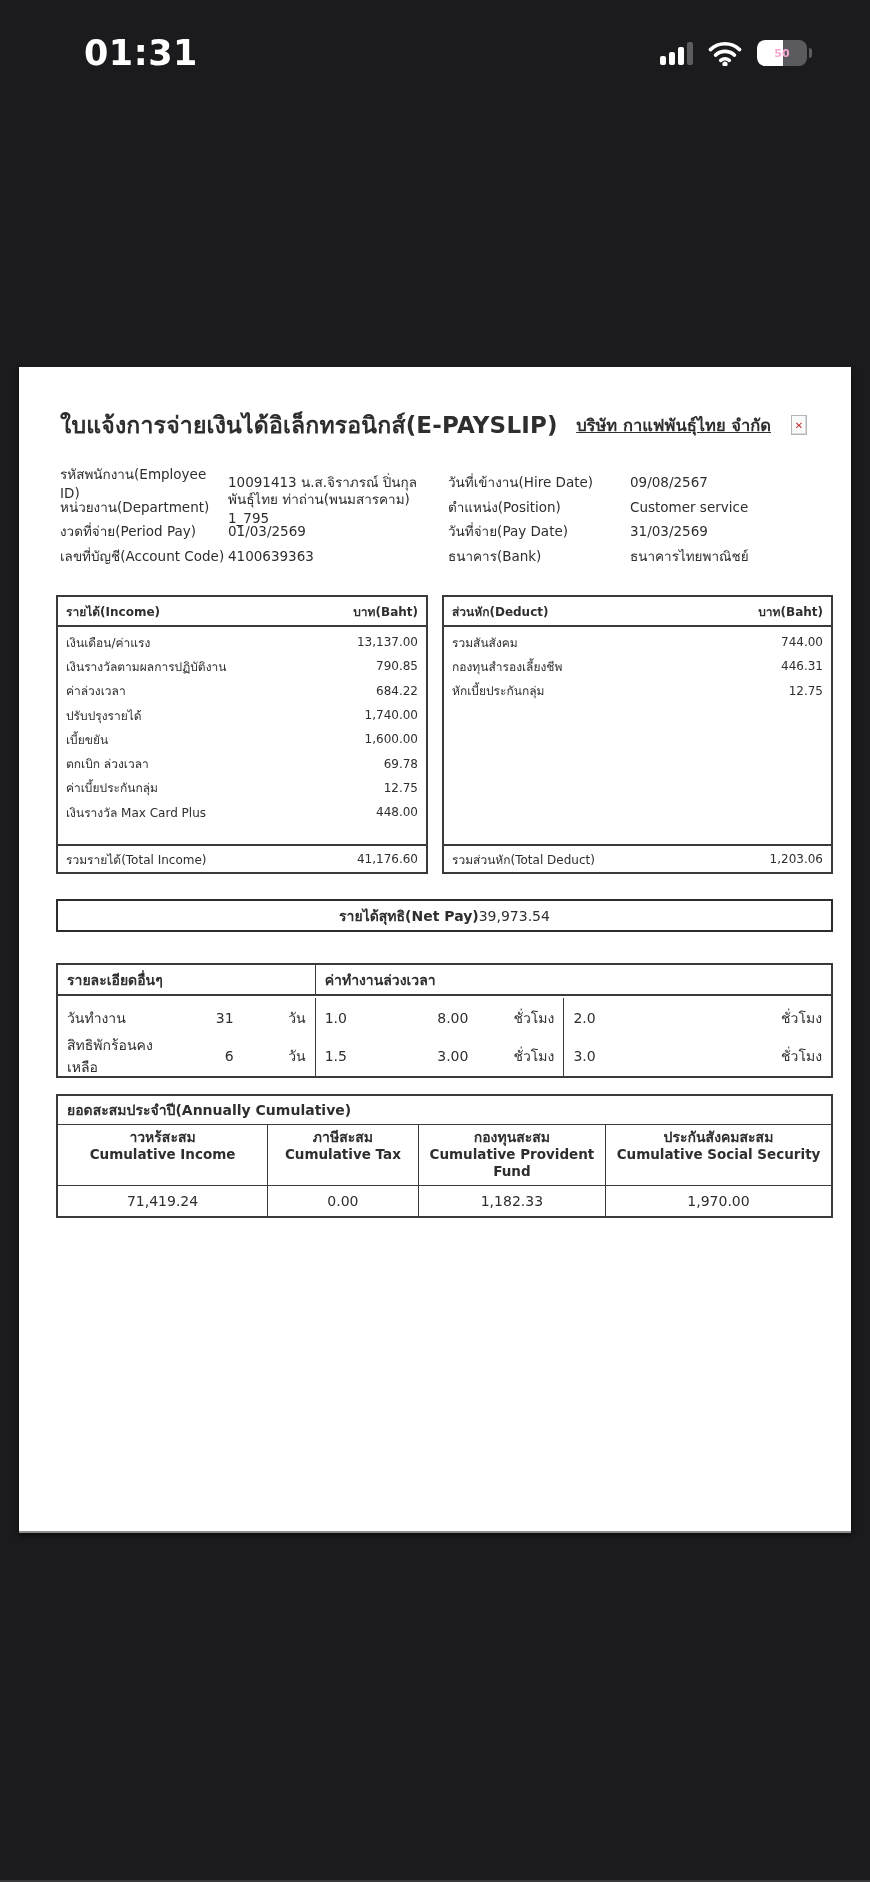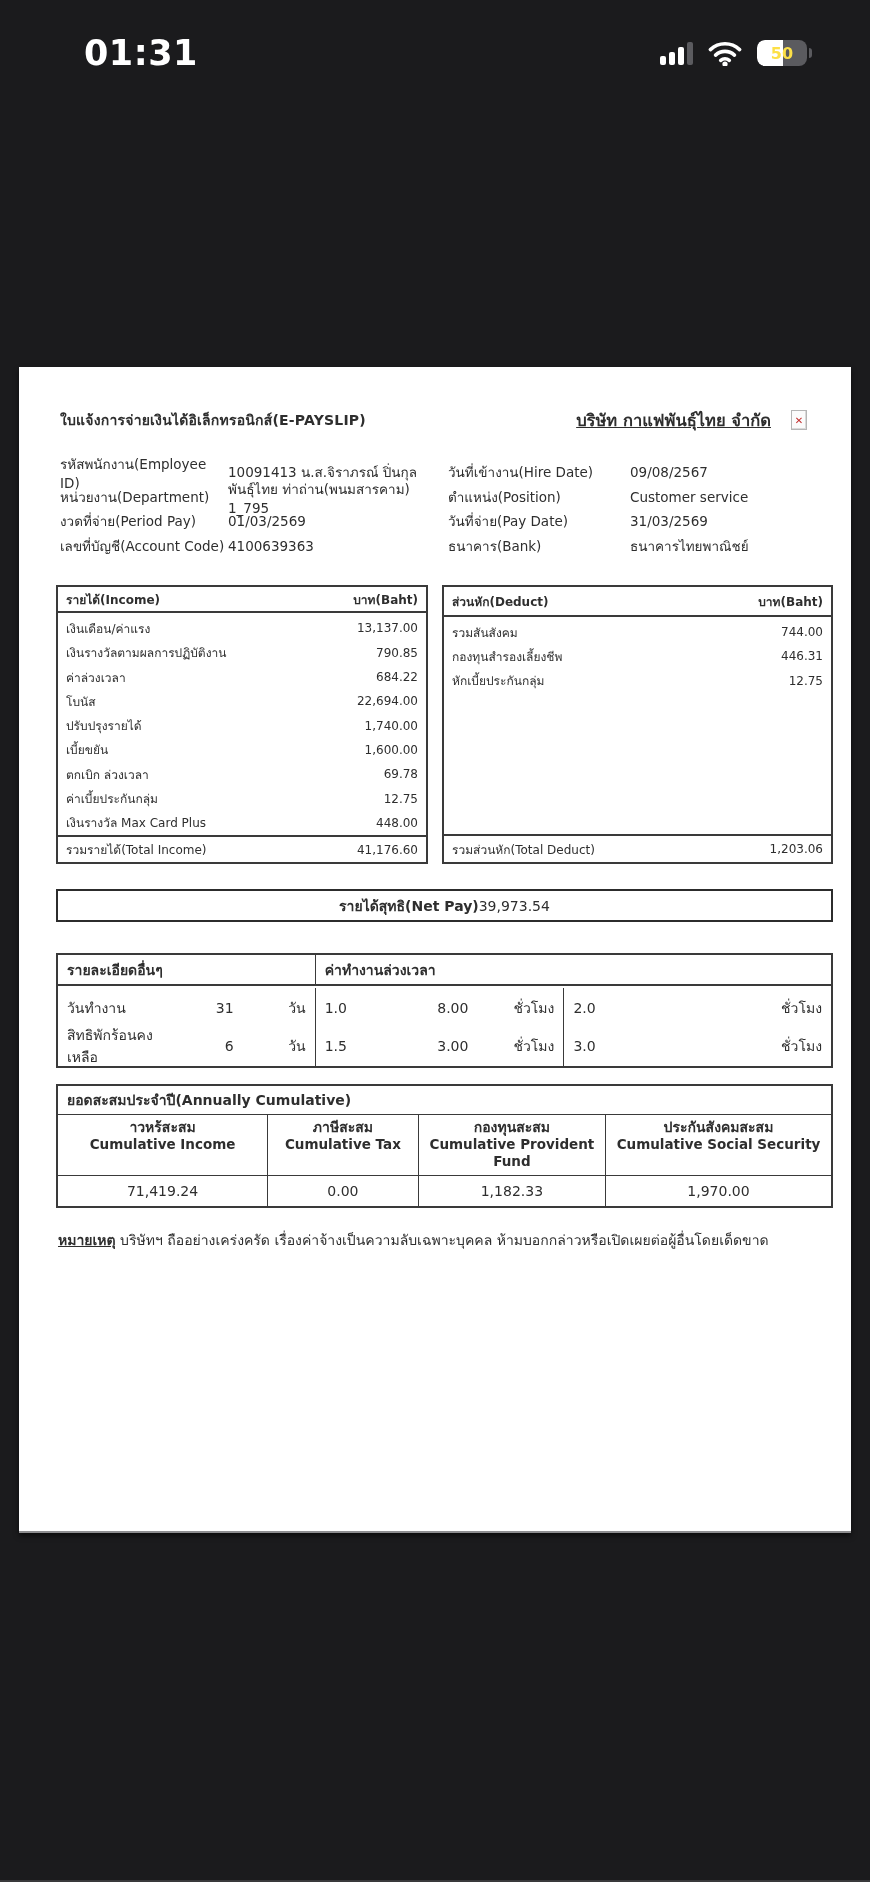--- a/index.html
+++ b/index.html
@@ -52,23 +52,23 @@
     display: flex; align-items: center; justify-content: center;
   }
   .battery .fill {
     position: absolute; left: 0; top: 0; bottom: 0;
     width: 52%;
     background: #ffffff;
     border-radius: 8px 0 0 8px;
   }
   .battery .pct {
     position: relative;
-    font-size: 16px;
-    font-weight: bold;
-    color: #fde047;
+    font-size: 11px;
+    font-weight: bold;
+    color: #f9a8d4;
     z-index: 2;
   }
   .battery-nub {
     width: 3px; height: 10px;
     background: #5b5b5f;
     border-radius: 0 3px 3px 0;
     margin-left: -13px;
   }
 
   
@@ -84,21 +84,21 @@
     box-shadow: 0 3px 5px rgba(0,0,0,0.55);
     border-bottom: 2px solid #8e8e90;
   }
 
   .title-row {
     display: flex;
     align-items: center;
     justify-content: space-between;
     padding-left: 4px;
   }
-  .doc-title { font-size: 14px; font-weight: bold; letter-spacing: 0.2px; }
+  .doc-title { font-size: 23px; font-weight: bold; letter-spacing: 0.2px; }
   .company-group { display: flex; align-items: center; gap: 20px; margin-right: 26px; }
   .company-name { font-size: 16.5px; font-weight: bold; text-decoration: underline; }
   .broken-img {
     width: 16px; height: 20px;
     background: #fbfbfb;
     border: 1px solid #b5b5b5;
     box-shadow: inset -1px -1px 0 #d9d9d9;
     display: flex; align-items: center; justify-content: center;
     font-size: 10px;
     font-weight: bold;
@@ -344,24 +344,20 @@
           </div>
           <div class="pt-row">
             <span>เงินรางวัลตามผลการปฏิบัติงาน</span>
             <span>790.85</span>
           </div>
           <div class="pt-row">
             <span>ค่าล่วงเวลา</span>
             <span>684.22</span>
           </div>
           <div class="pt-row">
-            <span>โบนัส</span>
-            <span>22,694.00</span>
-          </div>
-          <div class="pt-row">
             <span>ปรับปรุงรายได้</span>
             <span>1,740.00</span>
           </div>
           <div class="pt-row">
             <span>เบี้ยขยัน</span>
             <span>1,600.00</span>
           </div>
           <div class="pt-row">
             <span>ตกเบิก ล่วงเวลา</span>
             <span>69.78</span>
@@ -476,20 +472,17 @@
         </div>
       </div>
       <div class="cum-vals">
         <div class="cum-val">71,419.24</div>
         <div class="cum-val">0.00</div>
         <div class="cum-val">1,182.33</div>
         <div class="cum-val">1,970.00</div>
       </div>
     </div>
 
-    <div class="note">
-      <span class="note-prefix">หมายเหตุ</span><span> บริษัทฯ ถืออย่างเคร่งครัด เรื่องค่าจ้างเป็นความลับเฉพาะบุคคล ห้ามบอกกล่าวหรือเปิดเผยต่อผู้อื่นโดยเด็ดขาด</span>
-    </div>
 
   </div>
 
   <div class="bottom-line"></div>
 </div>
 
 </body></html>

